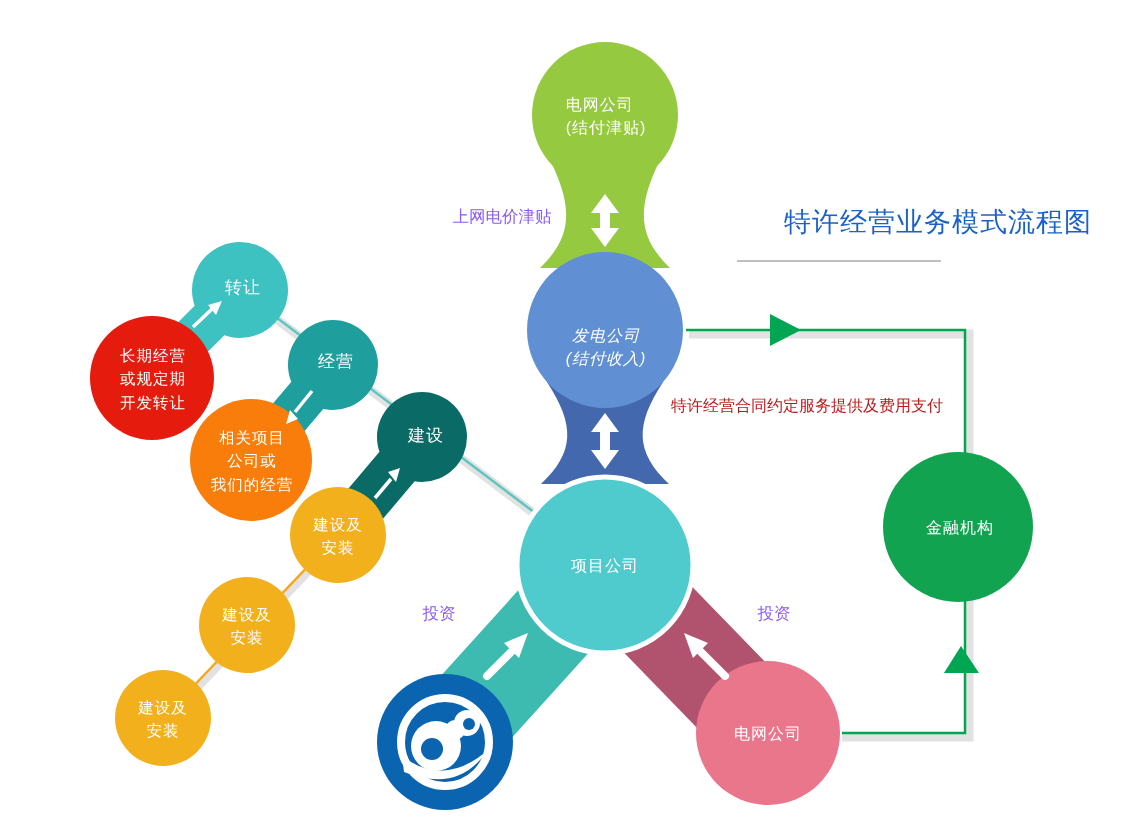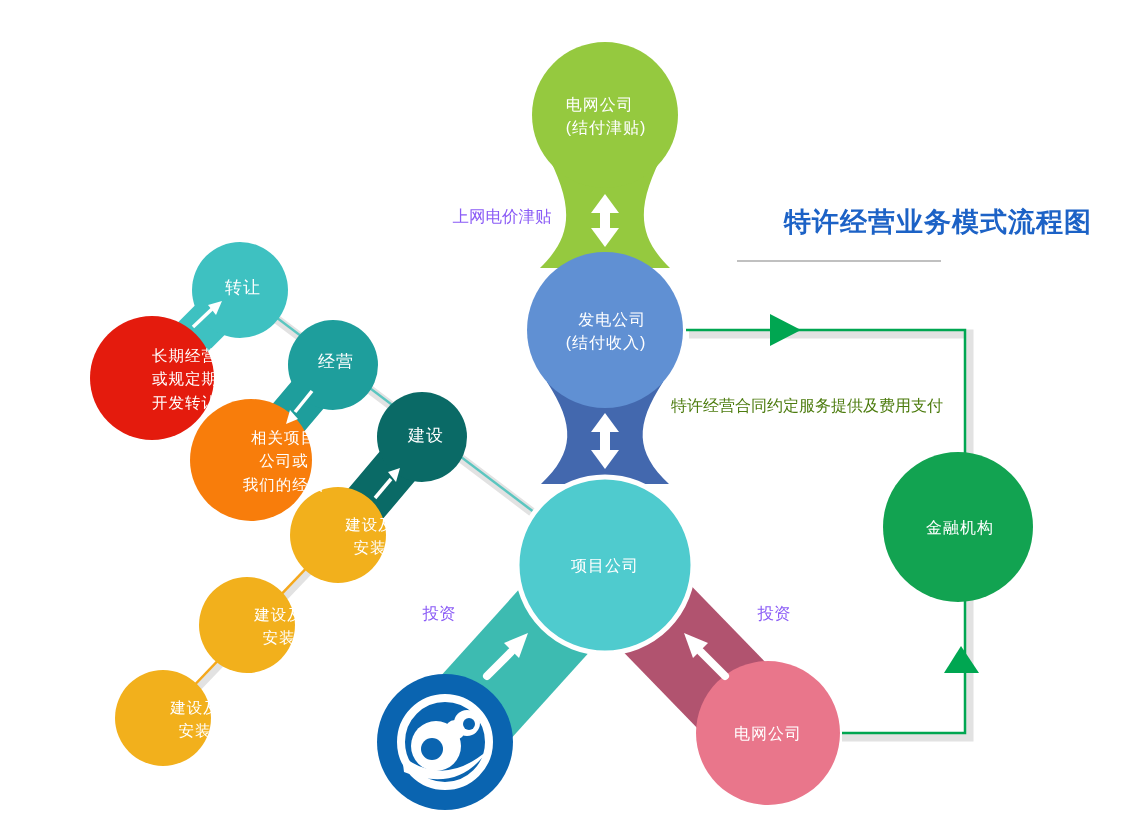--- a/index.html
+++ b/index.html
@@ -3,25 +3,25 @@
 <meta charset="utf-8">
 <style>
   html,body{margin:0;padding:0;background:#ffffff;}
   #stage{position:relative;width:1127px;height:830px;background:#fff;overflow:hidden;
          font-family:"Liberation Sans","DejaVu Sans",sans-serif;}
   #stage svg{position:absolute;left:0;top:0;}
   .lbl{position:absolute;transform:translate(-50%,-50%);text-align:center;
        white-space:pre-line;line-height:1.45;pointer-events:none;}
   .clabel{color:#ffffff;font-size:16px;letter-spacing:1px;}
   .clabel.small{font-size:17px;}
-  .clabel.tight{font-size:15.5px;line-height:1.5;margin-left:32px;}
+  .clabel.tight{font-size:15.5px;line-height:1.5;}
   .glabel{color:#8b5cf6;font-size:16.5px;white-space:nowrap;}
   .title{position:absolute;left:784px;top:204px;color:#1C62C6;font-size:27px;
-         font-weight:bold;white-space:nowrap;letter-spacing:1px;}
-  .contract{position:absolute;left:671px;top:396px;color:#4d7c0f;font-size:16px;white-space:nowrap;}
+         font-weight:normal;white-space:nowrap;letter-spacing:1px;}
+  .contract{position:absolute;left:671px;top:396px;color:#b91c1c;font-size:16px;white-space:nowrap;}
 </style>
 </head>
 <body>
 
 <div id="stage">
 
 <svg width="1127" height="830" viewBox="0 0 1127 830">
 
   <path d="M 689,334 H 969 V 737 H 842" fill="none" stroke-width="9" stroke="#E2E2E2"></path>
   <path d="M 686,330 H 965 V 733 H 842" fill="none" stroke-width="2.5" stroke="#00A651"></path>
@@ -102,21 +102,21 @@
 
 <div class="title">特许经营业务模式流程图</div>
 
 <div class="lbl glabel" style="left:502px;top:217px;">上网电价津贴</div>
 <div class="contract">特许经营合同约定服务提供及费用支付</div>
 <div class="lbl glabel" style="left:439px;top:614px;">投资</div>
 <div class="lbl glabel" style="left:774px;top:614px;">投资</div>
 
 <div class="lbl clabel" style="left:606px;top:116px;text-align:left;">电网公司
 (结付津贴)</div>
-<div class="lbl clabel" style="left:606px;top:331px;text-align:right;">发电公司
+<div class="lbl clabel" style="left:606px;top:347px;text-align:center;font-style:italic;">发电公司
 (结付收入)</div>
 <div class="lbl clabel" style="left:605px;top:566px;">项目公司</div>
 <div class="lbl clabel" style="left:960px;top:528px;">金融机构</div>
 <div class="lbl clabel" style="left:768px;top:734px;">电网公司</div>
 
 <div class="lbl clabel small" style="left:243px;top:288px;">转让</div>
 <div class="lbl clabel small" style="left:336px;top:362px;">经营</div>
 <div class="lbl clabel small" style="left:426px;top:436px;">建设</div>
 
 <div class="lbl clabel tight" style="left:153px;top:379px;">长期经营

